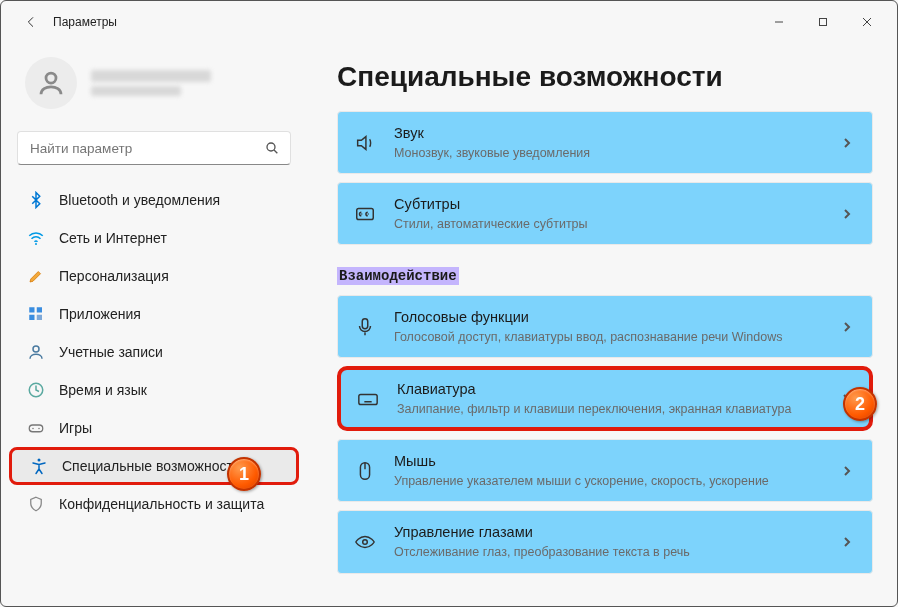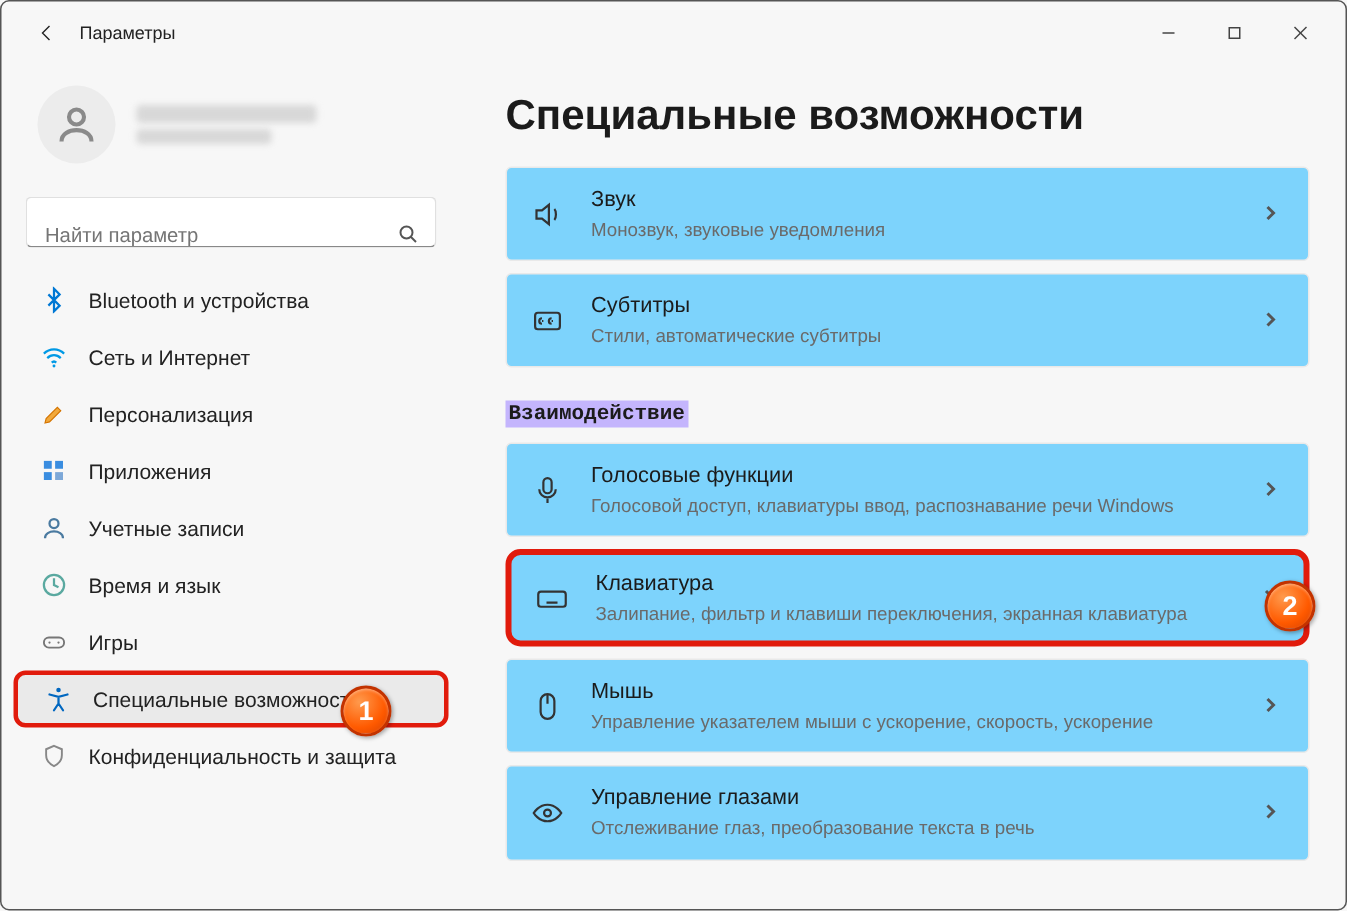--- a/index.html
+++ b/index.html
@@ -45,21 +45,21 @@
   .blur-line.n1 { width:120px; height:12px; }
   .blur-line.n2 { width:90px; height:10px; }
 
   .search {
     margin: 6px 12px 14px 12px;
     height: 34px;
     background:#fff;
     border:1px solid #e0e0e0;
     border-bottom:1.5px solid #888;
     border-radius:4px;
-    display:flex; align-items:flex-end; padding:0 10px 0 12px;
+    display:flex; align-items:center; padding:0 10px 0 12px;
   }
   .search input {
     border:none; outline:none; flex:1; font-size:13.5px; background:transparent;
     color:#333;
   }
   .search .s-icon { width:16px; height:16px; }
   .search .s-icon svg{ width:16px; height:16px; stroke:#555; stroke-width:2; fill:none;}
 
   .nav { padding: 2px 4px; }
   .nav-item {
@@ -168,21 +168,21 @@
       </span>
     </div>
 
     <div class="nav">
       <div class="nav-item">
         <span class="nav-icon">
             <svg viewBox="0 0 24 24">
               <path d="M7 7l10 10-5 5V2l5 5L7 17" stroke="#0078d4" stroke-width="2" fill="none"></path>
             </svg>
           </span>
-        <span>Bluetooth и устройства</span>
+        <span>Bluetooth и уведомления</span>
       </div>
       <div class="nav-item">
         <span class="nav-icon">
             <svg viewBox="0 0 24 24">
               <path d="M3 9c5-5 13-5 18 0M6 13c3.5-3.5 8.5-3.5 12 0M10 17c1.2-1.2 2.8-1.2 4 0" stroke="#0099e5" stroke-width="2" fill="none"></path>
               <circle cx="12" cy="20" r="1.3" fill="#0099e5"></circle>
             </svg>
           </span>
         <span>Сеть и Интернет</span>
       </div>

